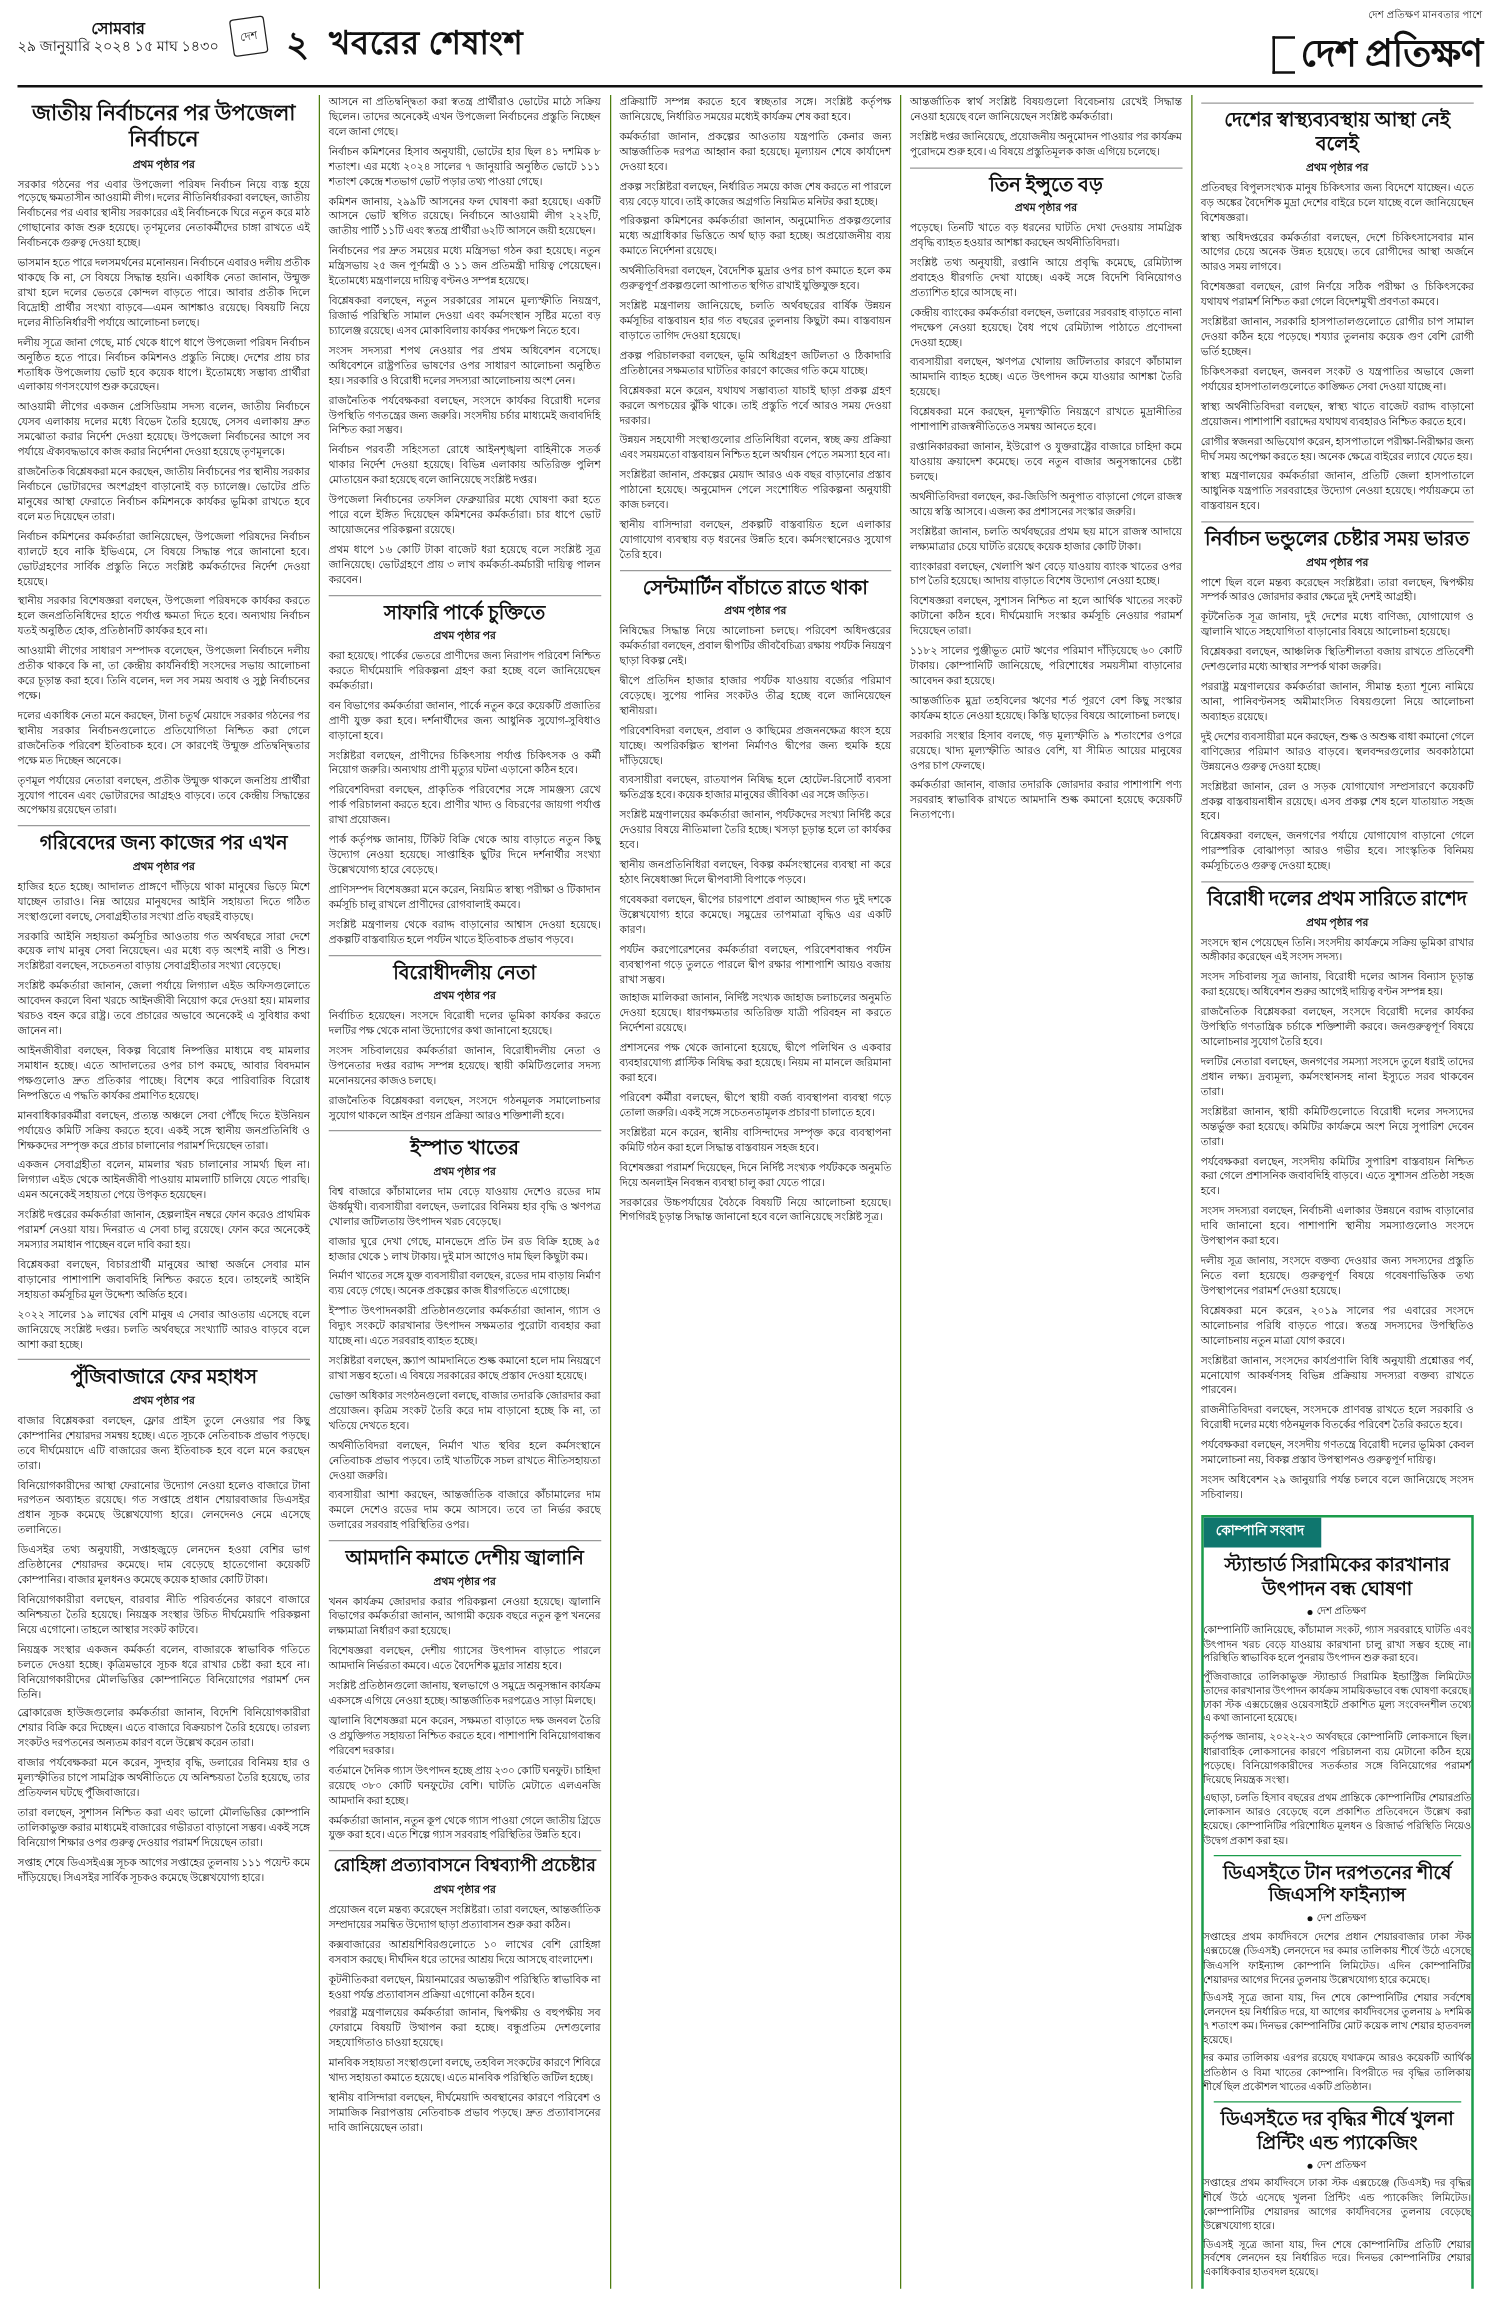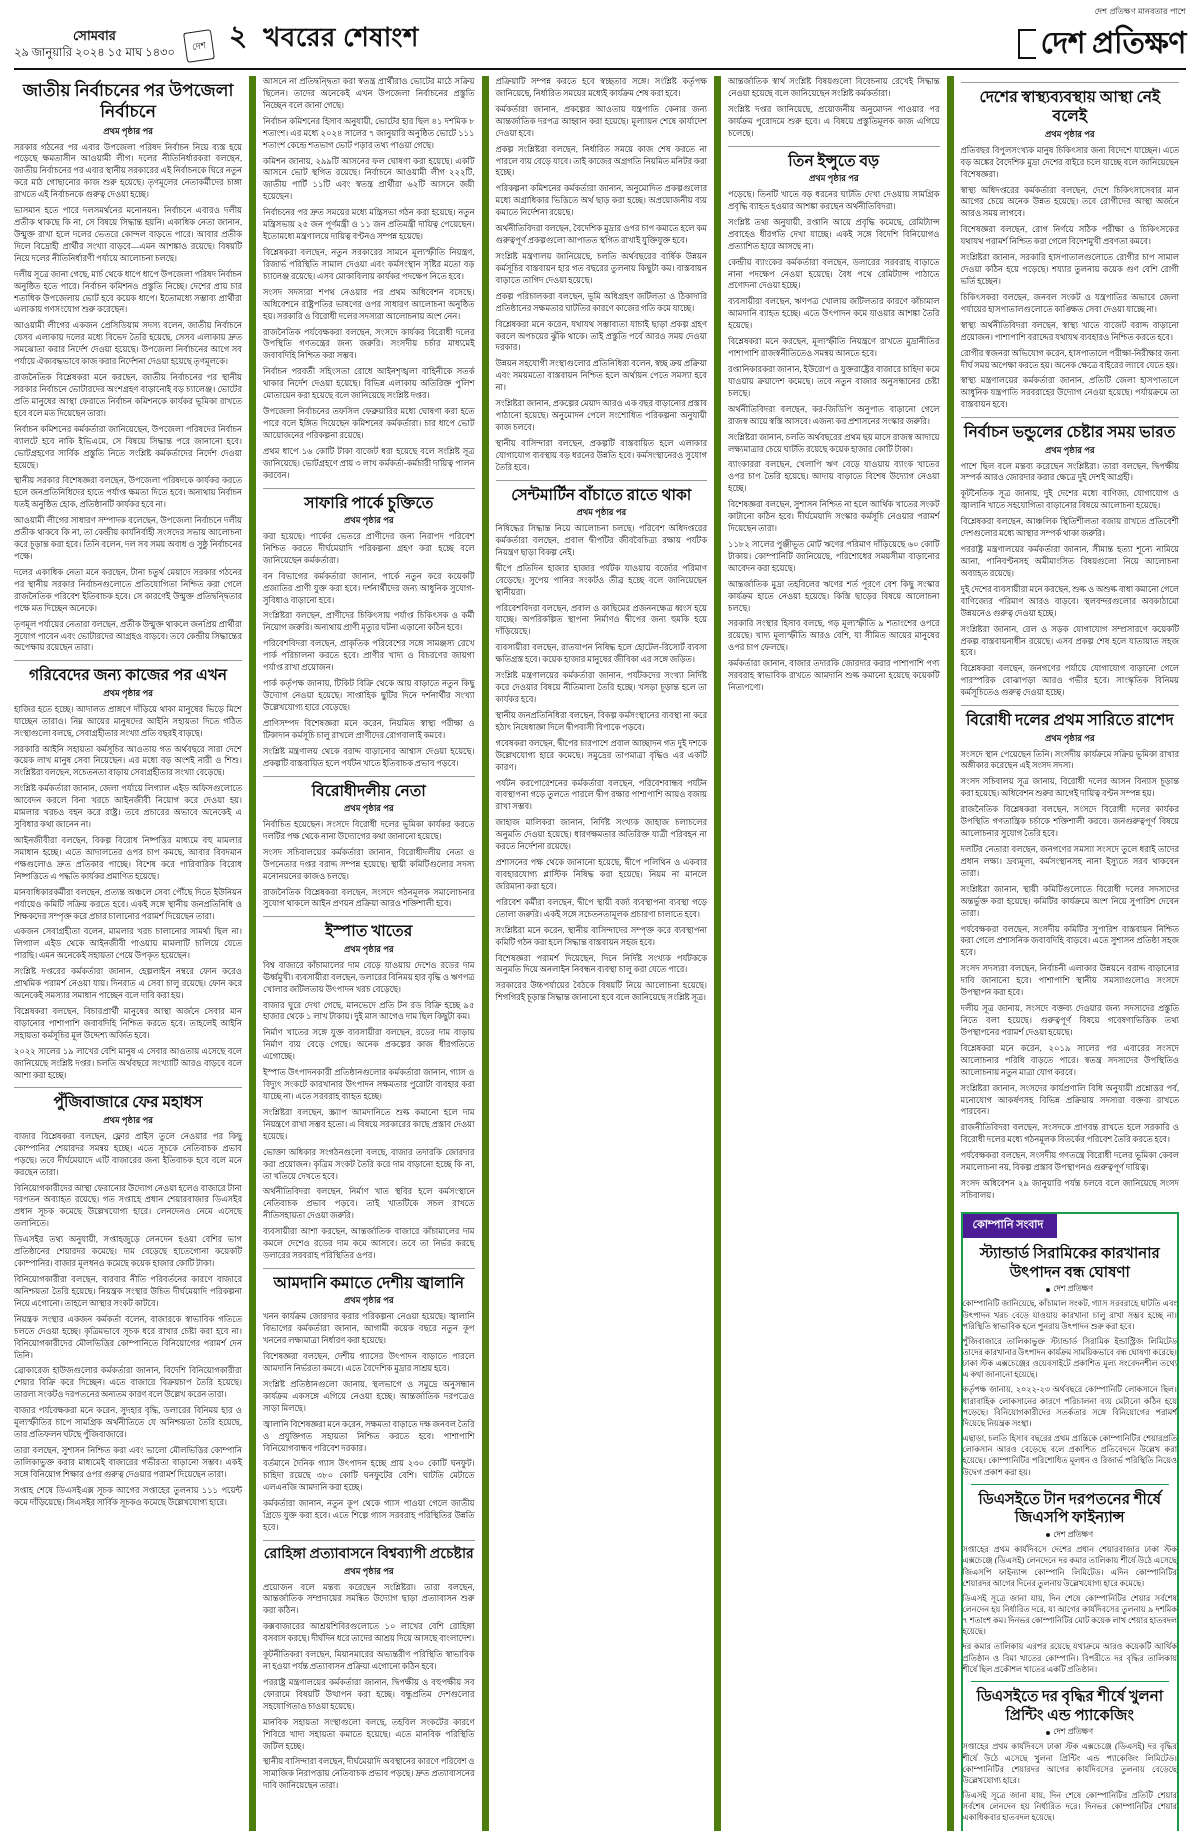--- a/index.html
+++ b/index.html
@@ -15,21 +15,21 @@
     padding:10px 14px 8px 14px;
     box-sizing:border-box;
   }
   
   .masthead{
     display:flex;align-items:center;justify-content:space-between;
     border-bottom:2.5px solid #111;
     padding-bottom:4px;
     height:54px;
   }
-  .mh-left{display:flex;align-items:flex-end;gap:10px;}
+  .mh-left{display:flex;align-items:flex-start;gap:10px;}
   .mh-date{
     text-align:center;line-height:1.35;font-size:11.5px;
   }
   .mh-date .day{font-weight:bold;font-size:13px;}
   .mh-logo-mini{
     width:26px;height:28px;border:1px solid #222;border-radius:3px;
     display:flex;align-items:center;justify-content:center;
     font-size:9px;line-height:1;transform:rotate(-8deg);
     background:#fff;
   }
@@ -48,21 +48,21 @@
   .content{
     display:grid;
     grid-template-columns:242px 1fr 1fr 1fr 1fr;
     gap:0px;
     margin-top:6px;
     height:1755px;
   }
   .col{
     padding:0 7px;
     box-sizing:border-box;
-    border-right:7px solid #4d7c0f;
+    border-right:1px solid #4d7c0f;
     overflow:hidden;
   }
   .col:last-child{border-right:none;}
   .col.wide{padding-left:0;}
   .headline{
     font-weight:bold;
     text-align:center;
     line-height:1.25;
     margin:4px 0 2px 0;
   }
@@ -86,21 +86,21 @@
   }
   p.body.small{font-size:8.1px;line-height:1.38;}
   
   .company-box{
     border:2px solid #1a9c4b;
     margin-top:10px;
     padding:0 0 8px 0;
     background:#fff;
   }
   .company-tab{
-    background:#4c1d95;color:#fff;font-weight:bold;font-size:11px;
+    background:#0f766e;color:#fff;font-weight:bold;font-size:11px;
     display:inline-block;padding:2px 14px 3px 10px;
     margin:0 0 4px 0;
   }
   .cb-item{padding:0 0;}
   .cb-head{
     font-weight:bold;font-size:15px;text-align:center;line-height:1.25;margin:2px 0 1px;
   }
   .cb-byline{font-size:8px;text-align:center;margin-bottom:3px;}
   .cb-sep{border-top:1px solid #1a9c4b;margin:6px 8px 5px 8px;}
   .dot{display:inline-block;width:4px;height:4px;border-radius:50%;background:#111;vertical-align:middle;margin-right:3px;}

